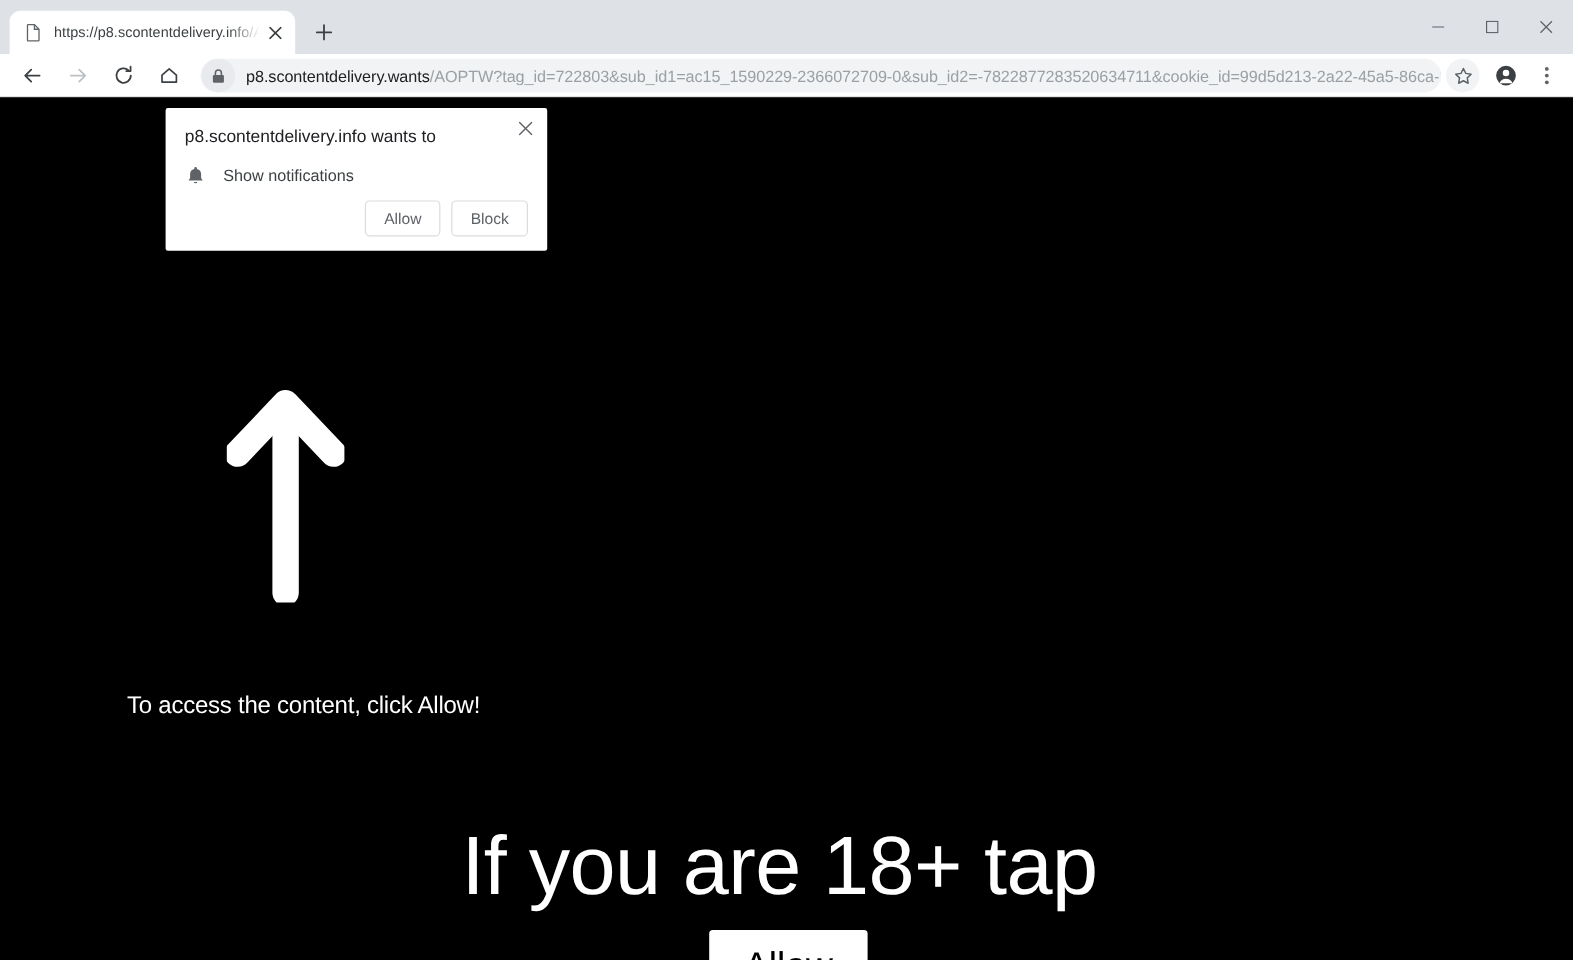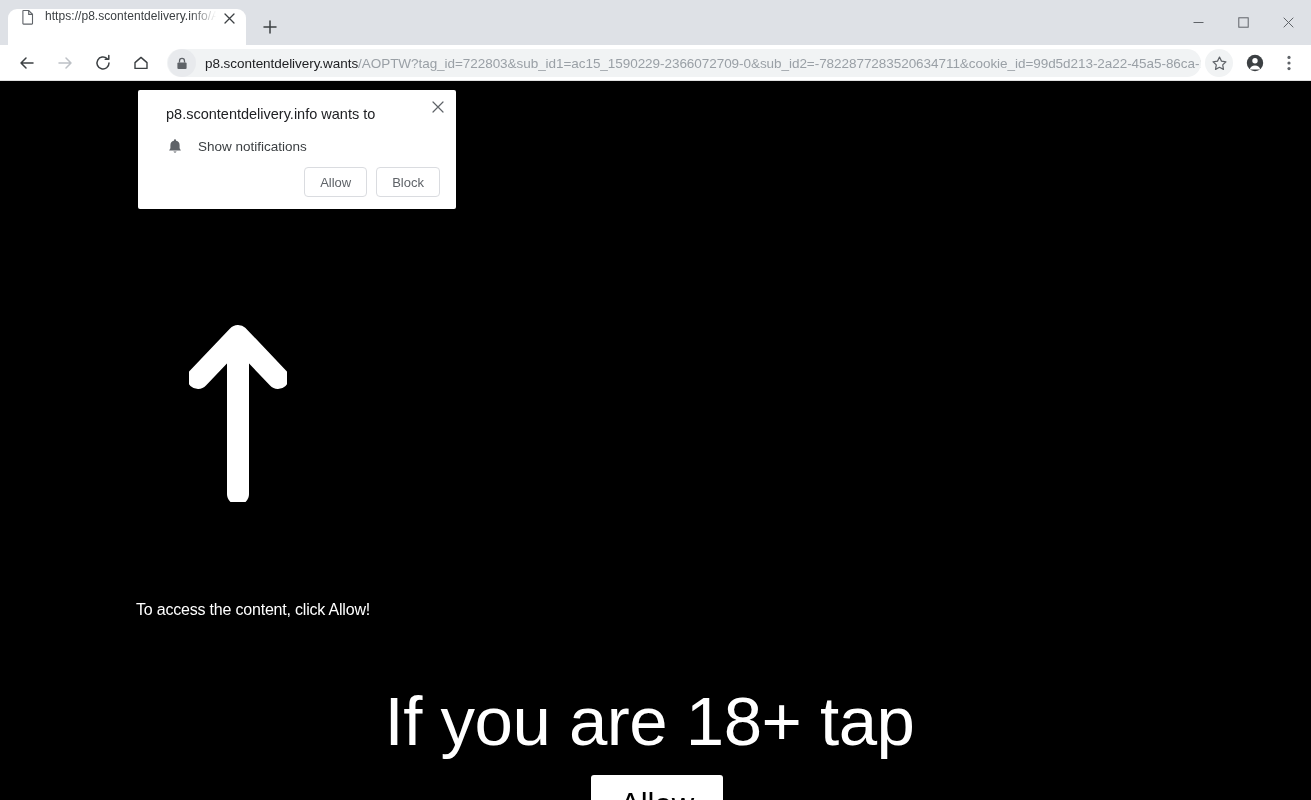--- a/index.html
+++ b/index.html
@@ -32,20 +32,21 @@
     position: relative;
     flex: 0 0 auto;
   }
   .tab {
     margin-left: 8px;
     width: 238px;
     height: 36px;
     background: #ffffff;
     border-radius: 9px 9px 0 0;
     display: flex;
+    align-items: center;
     padding: 0 8px 0 12px;
     box-sizing: border-box;
     position: relative;
   }
   .tab-favicon {
     width: 16px;
     height: 16px;
     flex: 0 0 16px;
     margin-right: 9px;
     display: block;
@@ -191,21 +192,21 @@
   
   .perm-dialog {
     position: absolute;
     left: 138px;
     top: 9px;
     width: 318px;
     background: #ffffff;
     border-radius: 2px;
     box-shadow: 0 2px 10px rgba(0,0,0,0.35), 0 0 1px rgba(0,0,0,0.25);
     box-sizing: border-box;
-    padding: 14px 16px 12px 28px;
+    padding: 14px 16px 12px 16px;
   }
   .perm-close {
     position: absolute;
     top: 6px;
     right: 7px;
     width: 22px;
     height: 22px;
     display: flex;
     align-items: center;
     justify-content: center;
@@ -264,24 +265,23 @@
     width: 98px;
     height: 180px;
   }
   .content-note {
     position: absolute;
     left: 88px;
     top: 496px;
     width: 330px;
     text-align: center;
     color: #ffffff;
-    font-size: 16px;
+    font-size: 20px;
     line-height: 23px;
     letter-spacing: -0.2px;
-    margin-top: 21px;
   }
   .headline {
     position: absolute;
     left: 0;
     right: 12px;
     top: 603px;
     text-align: center;
     color: #ffffff;
     font-size: 69px;
     line-height: 75px;

